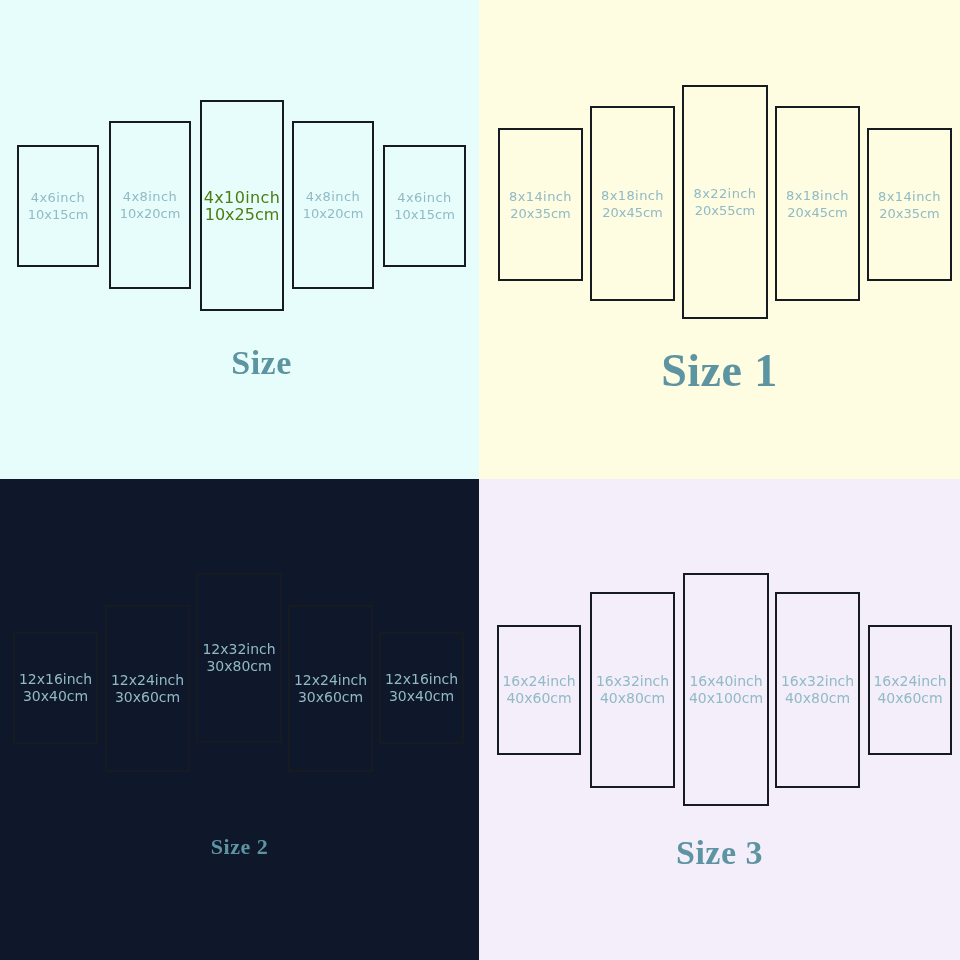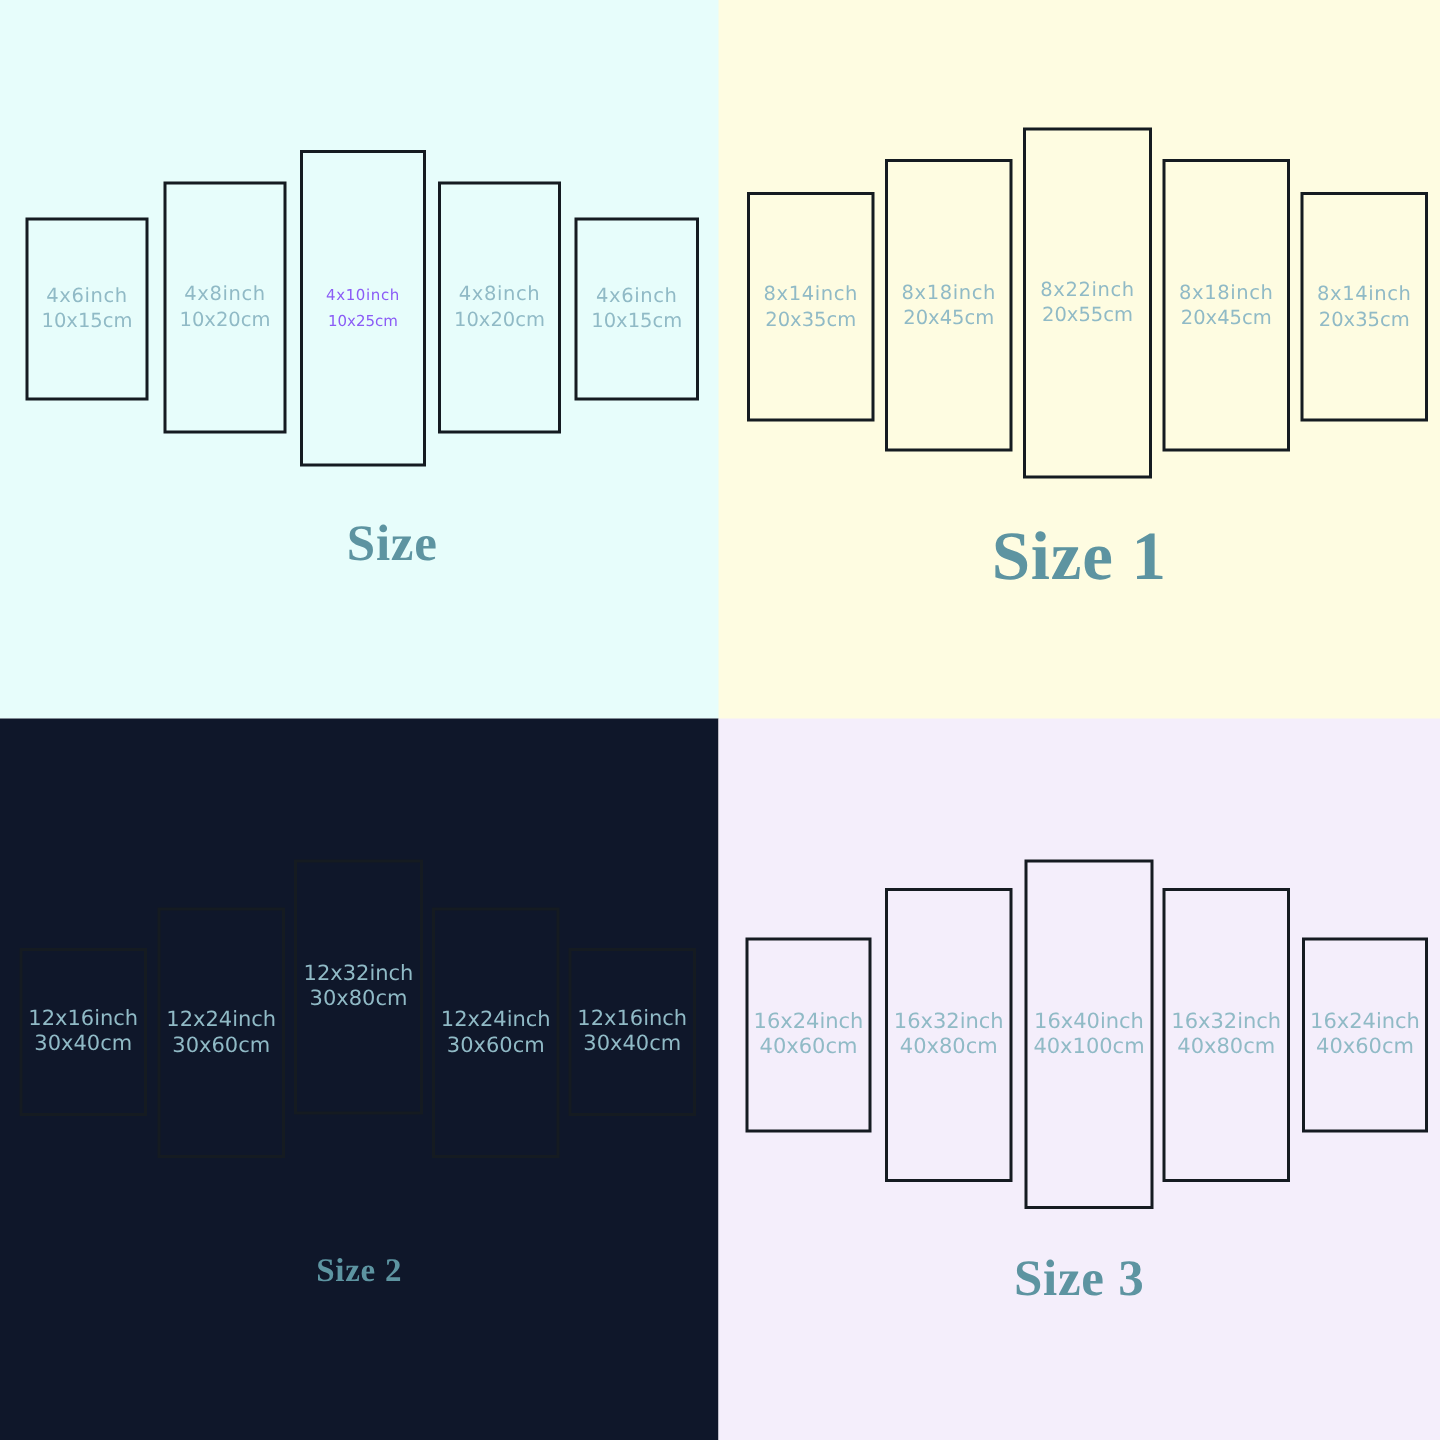--- a/index.html
+++ b/index.html
@@ -68,21 +68,21 @@
 <div id="chart-root" style="width: 960px; height: 960px;">
     <div class="quadrant" style="left: 0px; top: 0px; width: 523px; height: 479px; background: rgb(231, 253, 251);">
       <div class="panel-stage">
         <div class="panel" style="left: 17px; top: 145px; width: 82px; height: 122px; border-width: 2px; border-color: rgb(21, 27, 33);">
           <div class="panel-label" style="font-size: 13px; color: rgb(144, 186, 198);"><span class="inch">4x6inch</span><br><span>10x15cm</span></div>
         </div>
         <div class="panel" style="left: 109px; top: 121px; width: 82px; height: 168px; border-width: 2px; border-color: rgb(21, 27, 33);">
           <div class="panel-label" style="font-size: 13px; color: rgb(144, 186, 198);"><span class="inch">4x8inch</span><br><span>10x20cm</span></div>
         </div>
         <div class="panel" style="left: 200px; top: 100px; width: 84px; height: 211px; border-width: 2px; border-color: rgb(21, 27, 33);">
-          <div class="panel-label" style="font-size: 10px; color: #8b5cf6;"><span class="inch">4x10inch</span><br><span>10x25cm</span></div>
+          <div class="panel-label" style="font-size: 16px; color: #4d7c0f;"><span class="inch">4x10inch</span><br><span>10x25cm</span></div>
         </div>
         <div class="panel" style="left: 292px; top: 121px; width: 82px; height: 168px; border-width: 2px; border-color: rgb(21, 27, 33);">
           <div class="panel-label" style="font-size: 13px; color: rgb(144, 186, 198);"><span class="inch">4x8inch</span><br><span>10x20cm</span></div>
         </div>
         <div class="panel" style="left: 383px; top: 145px; width: 83px; height: 122px; border-width: 2px; border-color: rgb(21, 27, 33);">
           <div class="panel-label" style="font-size: 13px; color: rgb(144, 186, 198);"><span class="inch">4x6inch</span><br><span>10x15cm</span></div>
         </div>
       </div>
       <div class="quad-title" style="top: 344px; font-size: 34px; color: rgb(93, 148, 161);">Size</div>
     </div>

